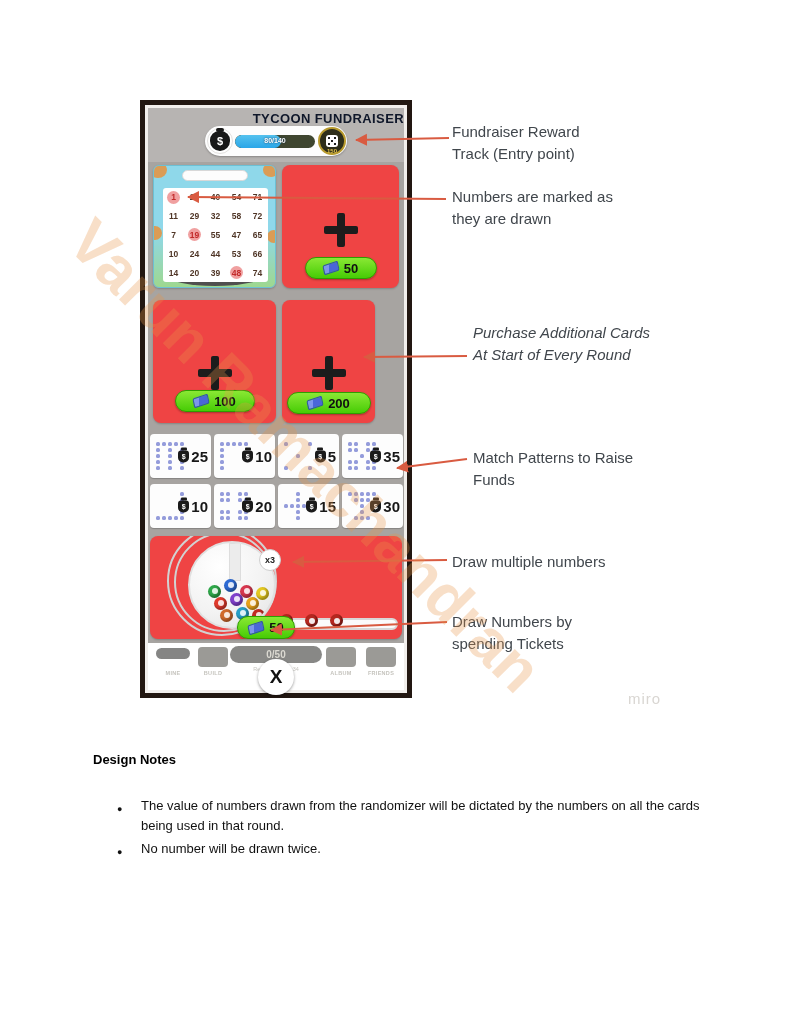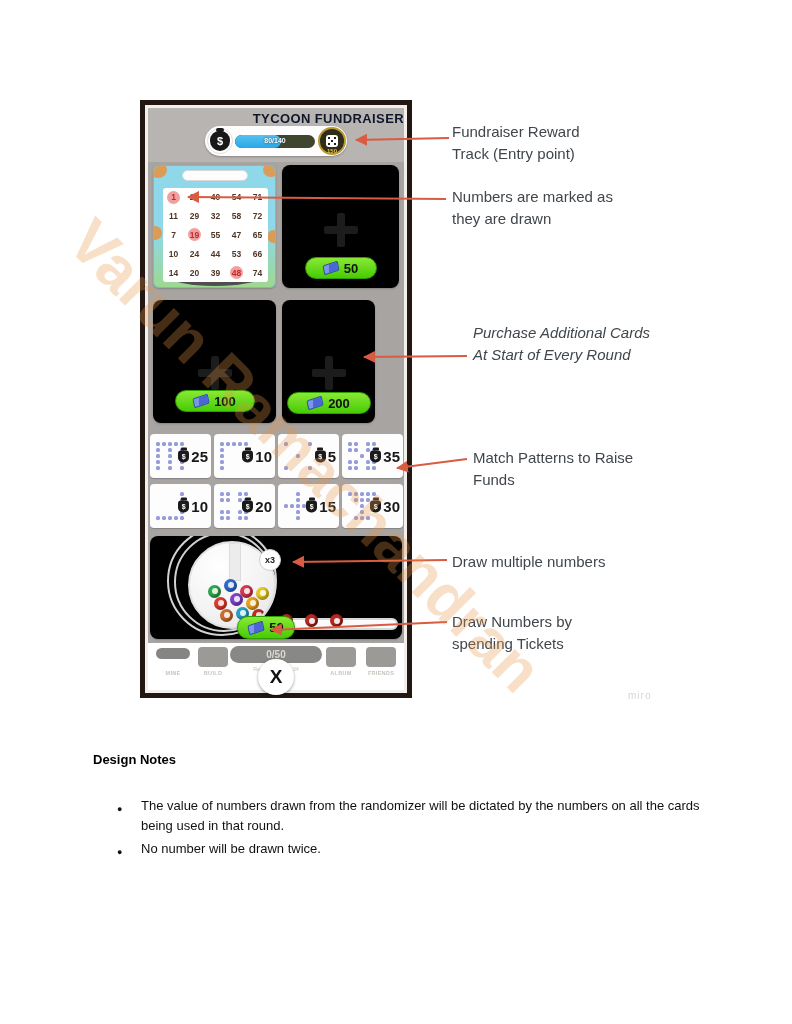--- a/index.html
+++ b/index.html
@@ -40,21 +40,21 @@
           background-image:
             radial-gradient(circle at 3px 3px, #222 1.2px, transparent 1.5px),
             radial-gradient(circle at 9px 3px, #222 1.2px, transparent 1.5px),
             radial-gradient(circle at 6px 6px, #222 1.2px, transparent 1.5px),
             radial-gradient(circle at 3px 9px, #222 1.2px, transparent 1.5px),
             radial-gradient(circle at 9px 9px, #222 1.2px, transparent 1.5px); }
   .dice-val { position:absolute; bottom:-1px; left:0; right:0; text-align:center;
               font-size:6px; font-weight:bold; color:#e6c44e; }
 
   
-  .card { position:absolute; background:#000000; border-radius:8px;
+  .card { position:absolute; background:#ef4444; border-radius:8px;
           box-shadow:0 1px 2px rgba(0,0,0,.2); }
   .bingo-card { left:5px; top:57px; width:123px; height:123px; border-radius:6px;
                 background:linear-gradient(#8fd8ea 55%, #9ed88f); overflow:hidden;
                 border:1px solid #6cc0d4; }
   .blob { position:absolute; border-radius:50%; background:#e8923c; opacity:.85; }
   .pot { position:absolute; bottom:1px; left:50%; transform:translateX(-50%);
          width:94px; height:20px; background:#4f4f4f; border-radius:50%; }
   .pot::after { content:''; position:absolute; left:12px; top:4px; width:70px; height:10px;
                 background:#ecc63c; border-radius:50%; }
   .plate { position:absolute; top:4px; left:50%; transform:translateX(-50%); width:66px;
@@ -162,21 +162,21 @@
   .notes li { position:absolute; left:48px; width:560px; font-size:13px; line-height:20px;
               color:#111; }
   .notes li::before { content:'\25CF'; position:absolute; left:-24px; font-size:9px; top:3px; }
   #note1 { top:44px; }
   #note2 { top:87px; }
 
   
   .watermark { position:absolute; left:105px; top:205px; transform:rotate(45deg);
                transform-origin:0 0; font-size:62px; font-weight:bold; white-space:nowrap;
                color:rgba(231,150,74,.30); z-index:6; pointer-events:none; }
-  .miro { position:absolute; left:628px; top:690px; font-size:10px; letter-spacing:1px;
+  .miro { position:absolute; left:628px; top:690px; font-size:15px; letter-spacing:1px;
           color:#d9d6d2; z-index:2; }
 </style>
 </head>
 <body>
 
 <div class="phone">
  <div class="phone-white">
   <div class="screen">
 
     <div class="hdr">

